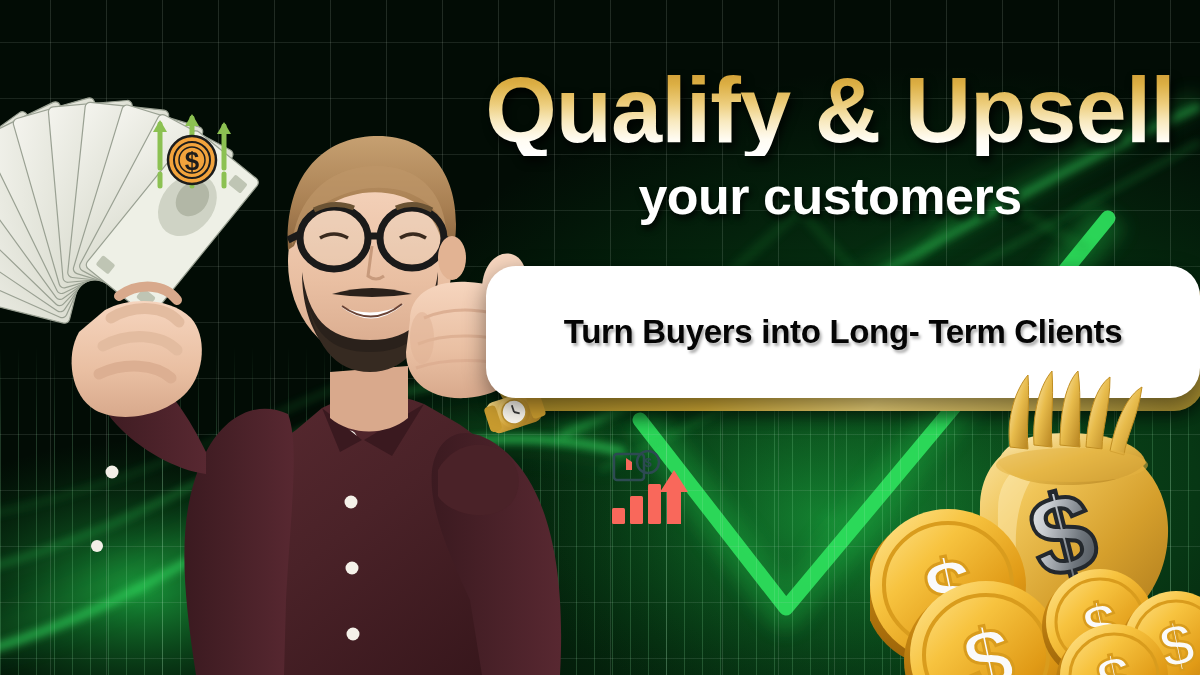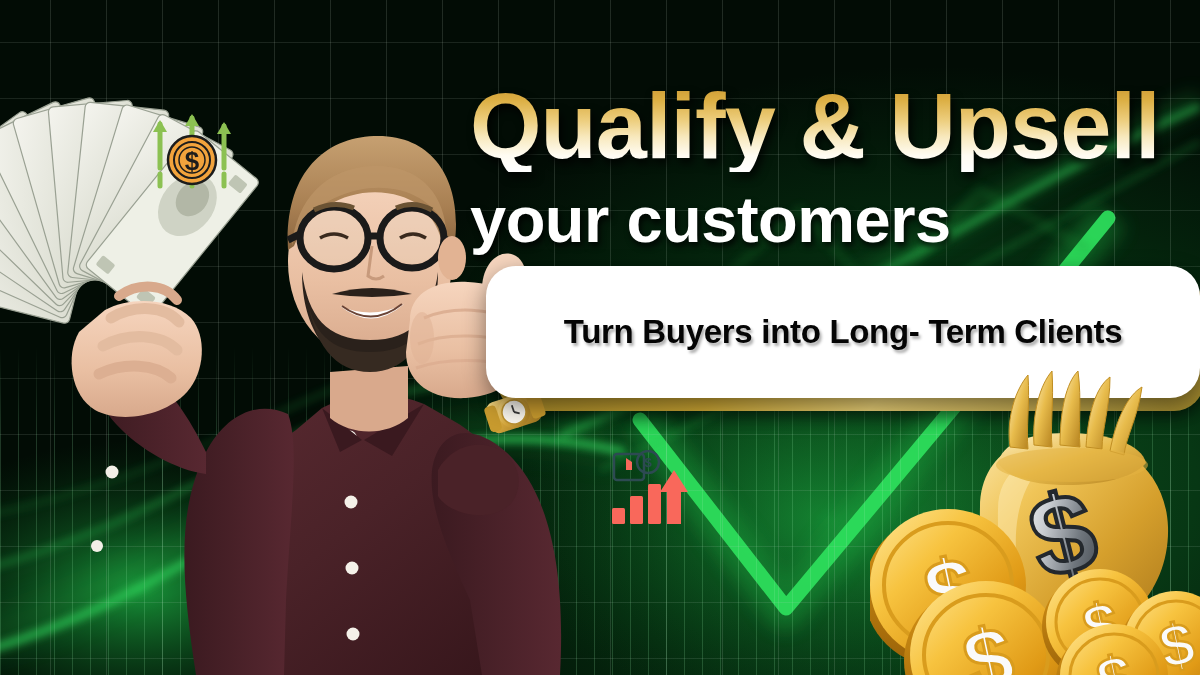--- a/index.html
+++ b/index.html
@@ -40,35 +40,35 @@
     background-size:18px 100%;
     -webkit-mask-image:linear-gradient(180deg, transparent 0%, #000 28%, #000 100%);
             mask-image:linear-gradient(180deg, transparent 0%, #000 28%, #000 100%);
   }
 
   
   .chart-svg { position:absolute; inset:0; width:1200px; height:675px; }
 
   
   .title-block {
-    position:absolute; left:470px; top:80px; width:720px;
-    text-align:left;
+    position:absolute; left:470px; top:64px; width:720px;
+    text-align:center;
   }
   .headline {
     font-size:92px; font-weight:700; letter-spacing:-1px; line-height:1.0;
     background:linear-gradient(180deg,#C8942F 0%,#D9A93F 20%,#E8C濃 38%,#F3DFA8 55%,#FFFDF4 80%,#FFFFFF 100%);
     background:linear-gradient(180deg,#C8942F 0%,#DCAF44 22%,#EDCE7E 44%,#F8E9BE 62%,#FFFCF2 82%,#FFFFFF 100%);
     -webkit-background-clip:text; background-clip:text;
     -webkit-text-fill-color:transparent; color:transparent;
     filter:drop-shadow(3px 5px 5px rgba(0,0,0,0.85));
     white-space:nowrap;
   }
   .subhead {
     margin-top:10px;
-    font-size:65px; font-weight:700; color:#FFFFFF; letter-spacing:-0.5px;
+    font-size:52px; font-weight:700; color:#FFFFFF; letter-spacing:-0.5px;
     text-shadow:2px 4px 6px rgba(0,0,0,0.85);
     white-space:nowrap;
   }
 
   
   .card-accent {
     position:absolute; left:497px; top:277px;
     width:707px; height:134px;
     border-radius:30px;
     background:linear-gradient(135deg,#8a7320 0%,#c9a433 40%,#e8cf76 60%,#9b8329 100%);

